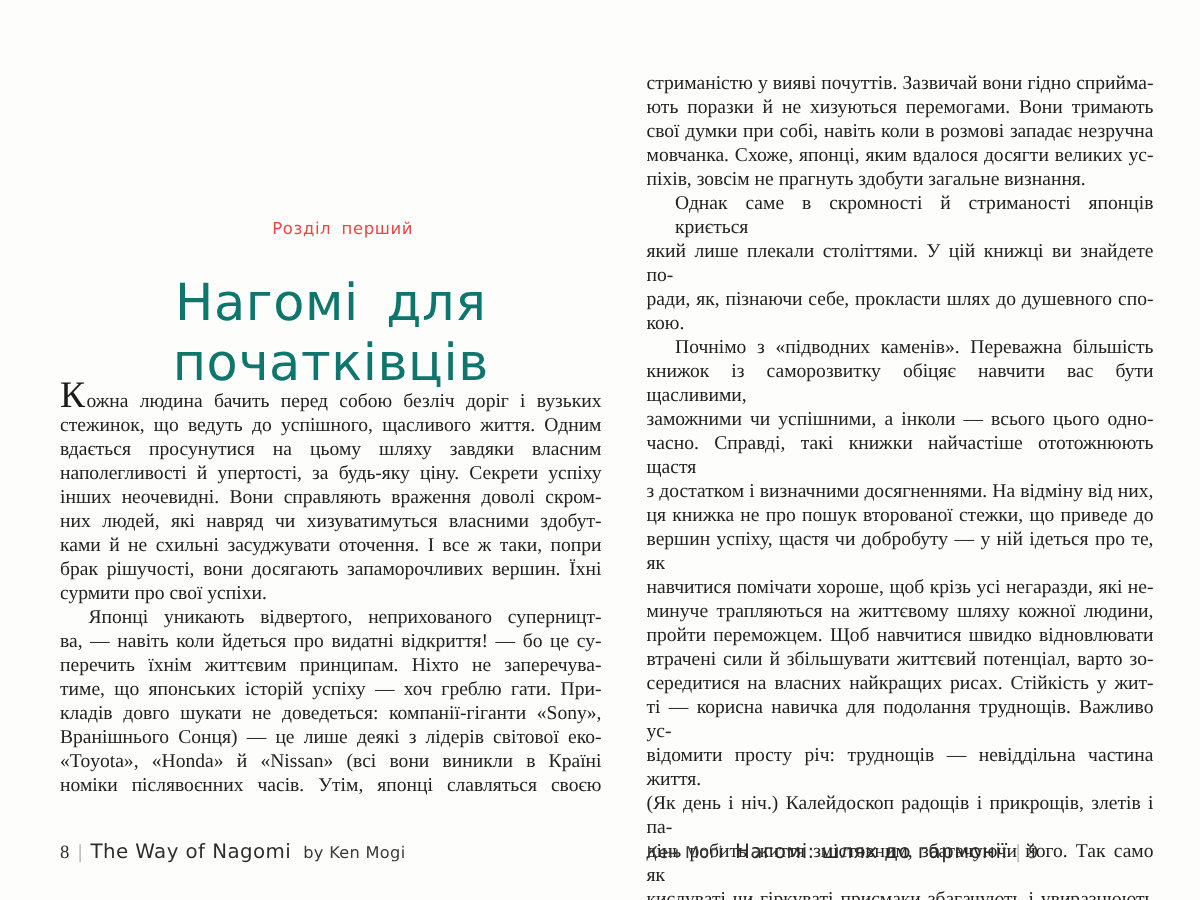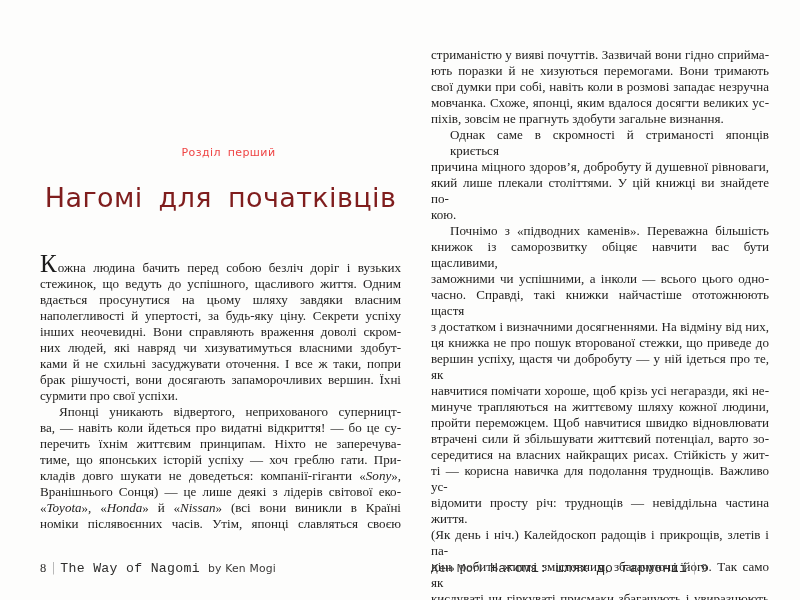--- a/index.html
+++ b/index.html
@@ -13,47 +13,47 @@
   .page-right{left:431px;width:338px;}
 
   .kicker{
     position:absolute;top:146px;left:16px;right:0;text-align:center;
     font-family:"DejaVu Sans", sans-serif;
     font-size:11px;letter-spacing:.4px;word-spacing:3px;color:#ef4444;
   }
   .chapter-title{
     position:absolute;top:182px;left:0;right:0;margin:0;text-align:center;
     font-family:"DejaVu Sans", sans-serif;font-weight:400;
-    font-size:27px;letter-spacing:.4px;word-spacing:7px;color:#7f1d1d;
+    font-size:34px;letter-spacing:.4px;word-spacing:7px;color:#0f766e;
   }
   .body-text{position:absolute;left:0;right:0;}
   .page-left  .body-text{top:256px;}
   .page-right .body-text{top:47px;}
 
   .bl{
     font-size:13.05px;line-height:16px;
     text-align:justify;text-align-last:justify;
     color:#232221;
   }
   .bl.pe{text-align-last:left;}
   .bl.ind{padding-left:19px;}
   .cap{
     font-size:25px;line-height:16px;margin-right:1px;color:#1b1b1b;
   }
-  .it{font-style:italic;margin-top:32px;}
+  .it{margin-top:32px;}
 
   .page-footer{
     position:absolute;top:557px;left:0;right:0;white-space:nowrap;
     font-family:"DejaVu Sans", sans-serif;color:#2e2d2c;
   }
   .page-left .page-footer{text-align:left;}
   .page-right .page-footer{text-align:left;padding-right:5px;}
   .fo-num{font-family:"Liberation Serif", serif;font-size:12.5px;}
   .fo-sep{color:#8a8a8a;font-size:12px;padding:0 5px;font-weight:300;}
-  .fo-title{font-size:13.2px;letter-spacing:.3px;font-family:Liberation Mono, monospace;}
+  .fo-title{font-size:13.2px;letter-spacing:.3px;}
   .fo-auth{font-size:10.8px;letter-spacing:.2px;color:#3a3938;}
   .page-left  .fo-auth{margin-left:8px;}
   .page-right .fo-auth{margin-right:8px;}
 </style>
 </head>
 <body>
 
 <div class="canvas">
 
   <section class="page page-left">
@@ -84,22 +84,22 @@
   </section>
 
   <section class="page page-right">
     <div class="body-text" id="right-body">
         <div class="bl">стриманістю у вияві почуттів. Зазвичай вони гідно сприйма-</div>
         <div class="bl">ють поразки й не хизуються перемогами. Вони тримають</div>
         <div class="bl">свої думки при собі, навіть коли в розмові западає незручна</div>
         <div class="bl">мовчанка. Схоже, японці, яким вдалося досягти великих ус-</div>
         <div class="bl pe">піхів, зовсім не прагнуть здобути загальне визнання.</div>
         <div class="bl ind">Однак саме в скромності й стриманості японців криється</div>
-        <div class="bl">причина міцного здоров’я, добробуту й душевної рівноваги,</div>
         <div class="bl">який лише плекали століттями. У цій книжці ви знайдете по-</div>
+        <div class="bl">ради, як, пізнаючи себе, прокласти шлях до душевного спо-</div>
         <div class="bl pe">кою.</div>
         <div class="bl ind">Почнімо з «підводних каменів». Переважна більшість</div>
         <div class="bl">книжок із саморозвитку обіцяє навчити вас бути щасливими,</div>
         <div class="bl">заможними чи успішними, а інколи — всього цього одно-</div>
         <div class="bl">часно. Справді, такі книжки найчастіше ототожнюють щастя</div>
         <div class="bl">з достатком і визначними досягненнями. На відміну від них,</div>
         <div class="bl">ця книжка не про пошук второваної стежки, що приведе до</div>
         <div class="bl">вершин успіху, щастя чи добробуту — у ній ідеться про те, як</div>
         <div class="bl">навчитися помічати хороше, щоб крізь усі негаразди, які не-</div>
         <div class="bl">минуче трапляються на життєвому шляху кожної людини,</div>

